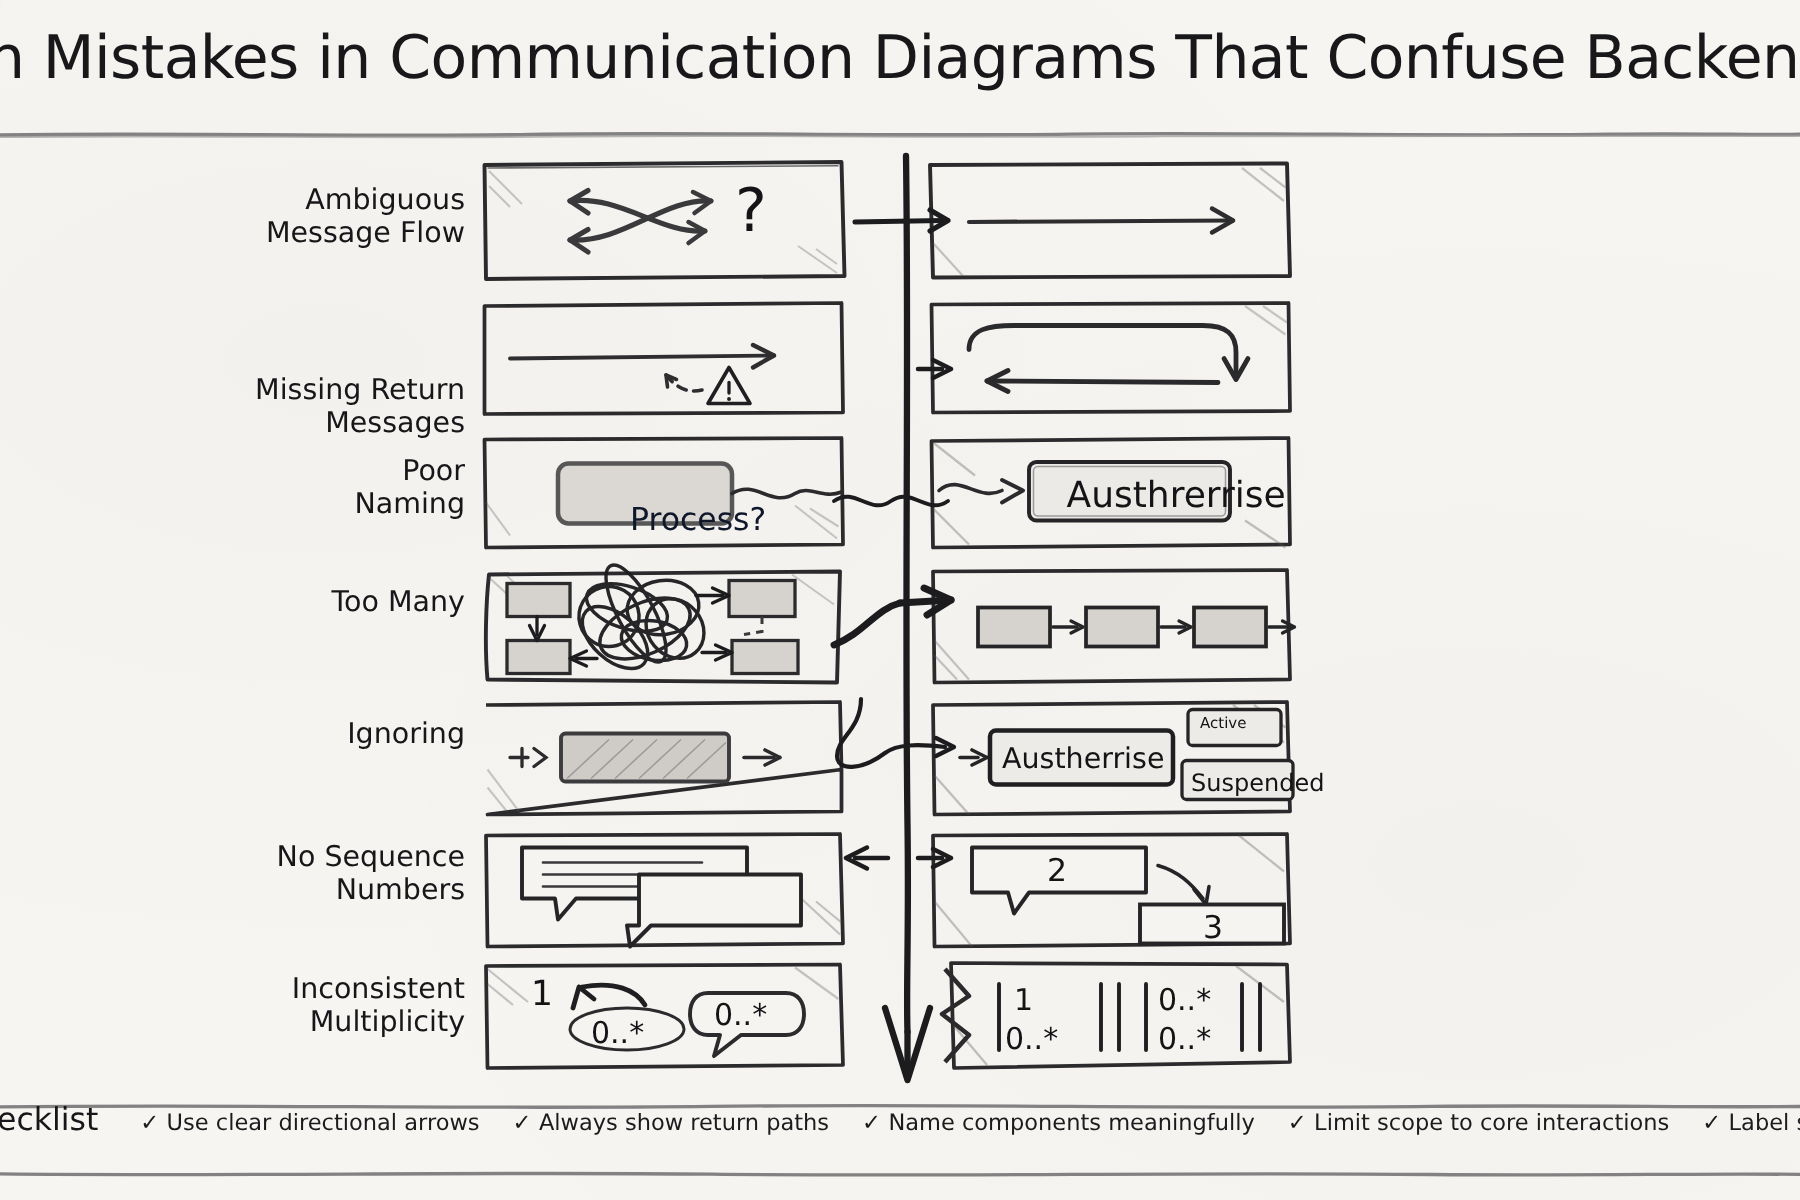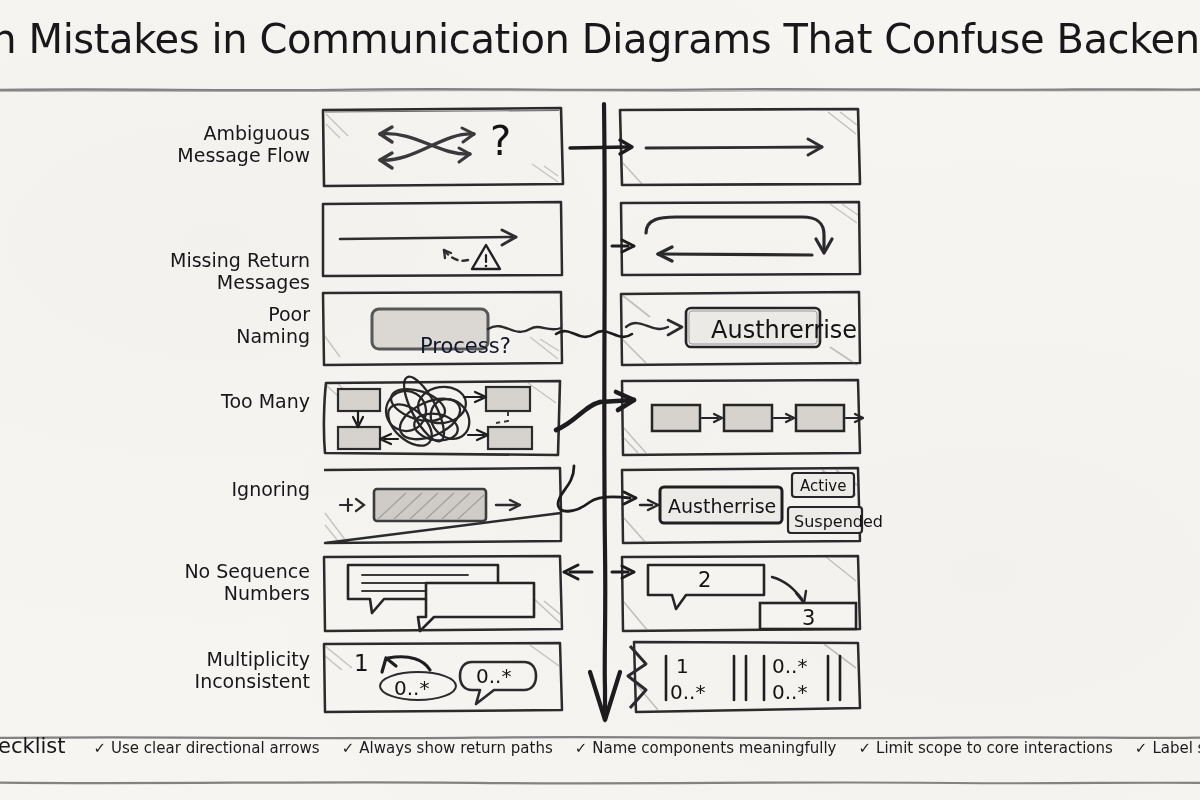--- a/index.html
+++ b/index.html
@@ -102,22 +102,22 @@
   <div>Too Many</div>
 </div>
 <div class="row-label" style="top:478px;">
   <div>Ignoring</div>
 </div>
 <div class="row-label" style="top:560px;">
   <div>No Sequence</div>
   <div>Numbers</div>
 </div>
 <div class="row-label" style="top:648px;">
+  <div>Inconsistent</div>
   <div>Multiplicity</div>
-  <div>Inconsistent</div>
 </div>
 
 <div class="panel" style="left:318px; top:104px;">
   <svg width="248" height="86" viewBox="0 0 248 86">
     <path d="M5,6 L243,4 L245,80 L6,82 Z" stroke="#2b2b2d" stroke-width="2.6" fill="none" stroke-linejoin="round"></path>
     <path d="M7,8 L241,6.5" stroke="#6a6a6c" stroke-width="1.1" fill="none"></path>
     <g opacity="0.3" stroke="#555" stroke-width="1.3">
       <path d="M8,10 L30,32"></path>
         <path d="M8,20 L22,34"></path>
         <path d="M214,60 L240,78"></path>
@@ -280,21 +280,21 @@
         <path d="M220,7 L241,22"></path>
         <path d="M7,54 L30,80"></path>
       </g>
     <path d="M24,42 L36,42" stroke="#252527" stroke-width="2.4" stroke-linecap="round"></path>
     <path d="M42,42 L32,37 M42,42 L32,47" stroke="#252527" stroke-width="2.4" fill="none" stroke-linecap="round"></path>
     <rect x="44" y="24" width="122" height="36" rx="4" stroke="#1f1f21" stroke-width="3" fill="#edebe7"></rect>
     <rect x="176" y="10" width="62" height="24" rx="3" stroke="#252527" stroke-width="2.2" fill="#edebe7"></rect>
     <rect x="172" y="44" width="74" height="26" rx="3" stroke="#252527" stroke-width="2.2" fill="#edebe7"></rect>
   </svg>
   <div class="cell-text" style="left:52px; top:32px; font-size:19px;">Austherrise</div>
-  <div class="cell-text" style="left:184px; top:14px; font-size:15px;">Active</div>
+  <div class="cell-text" style="left:184px; top:14px; font-size:10px;">Active</div>
   <div class="cell-text" style="left:178px; top:49px; font-size:16px;">Suspended</div>
 </div>
 
 <div class="panel" style="left:318px; top:551px;">
   <svg width="248" height="86" viewBox="0 0 248 86">
     <path d="M6,6 L242,5 L244,78 L7,80 Z" stroke="#2b2b2d" stroke-width="2.5" fill="none" stroke-linejoin="round"></path>
     <g opacity="0.33" stroke="#5a5a5c" stroke-width="1.5">
         <path d="M214,46 L242,72"></path>
         <path d="M226,50 L243,64"></path>
       </g>

